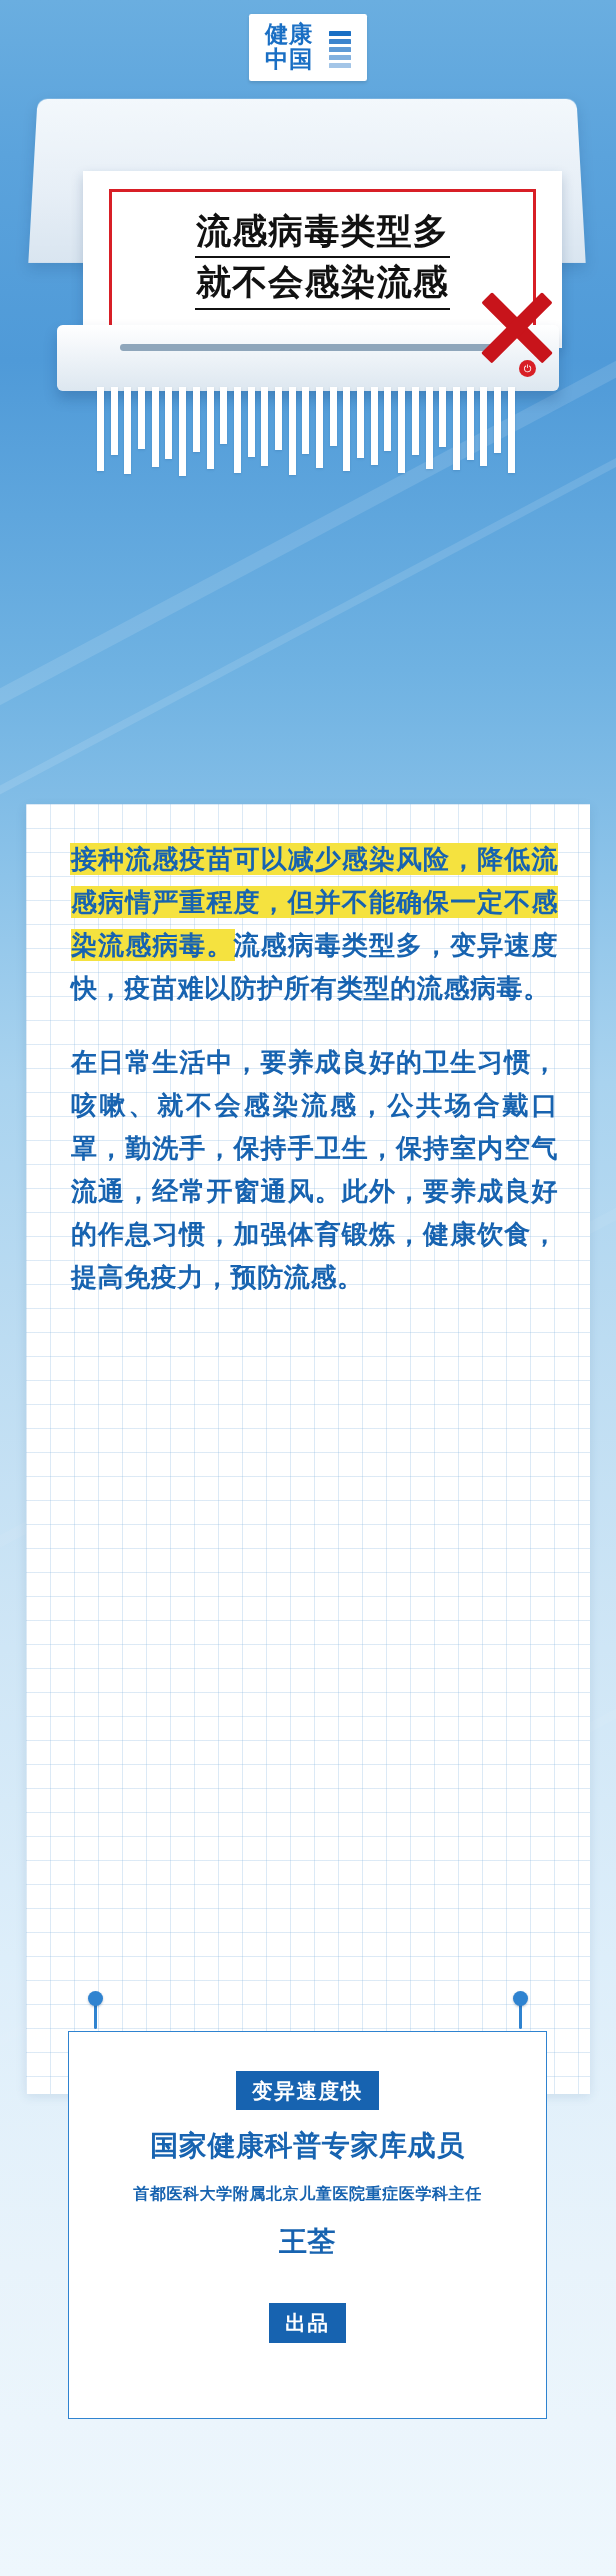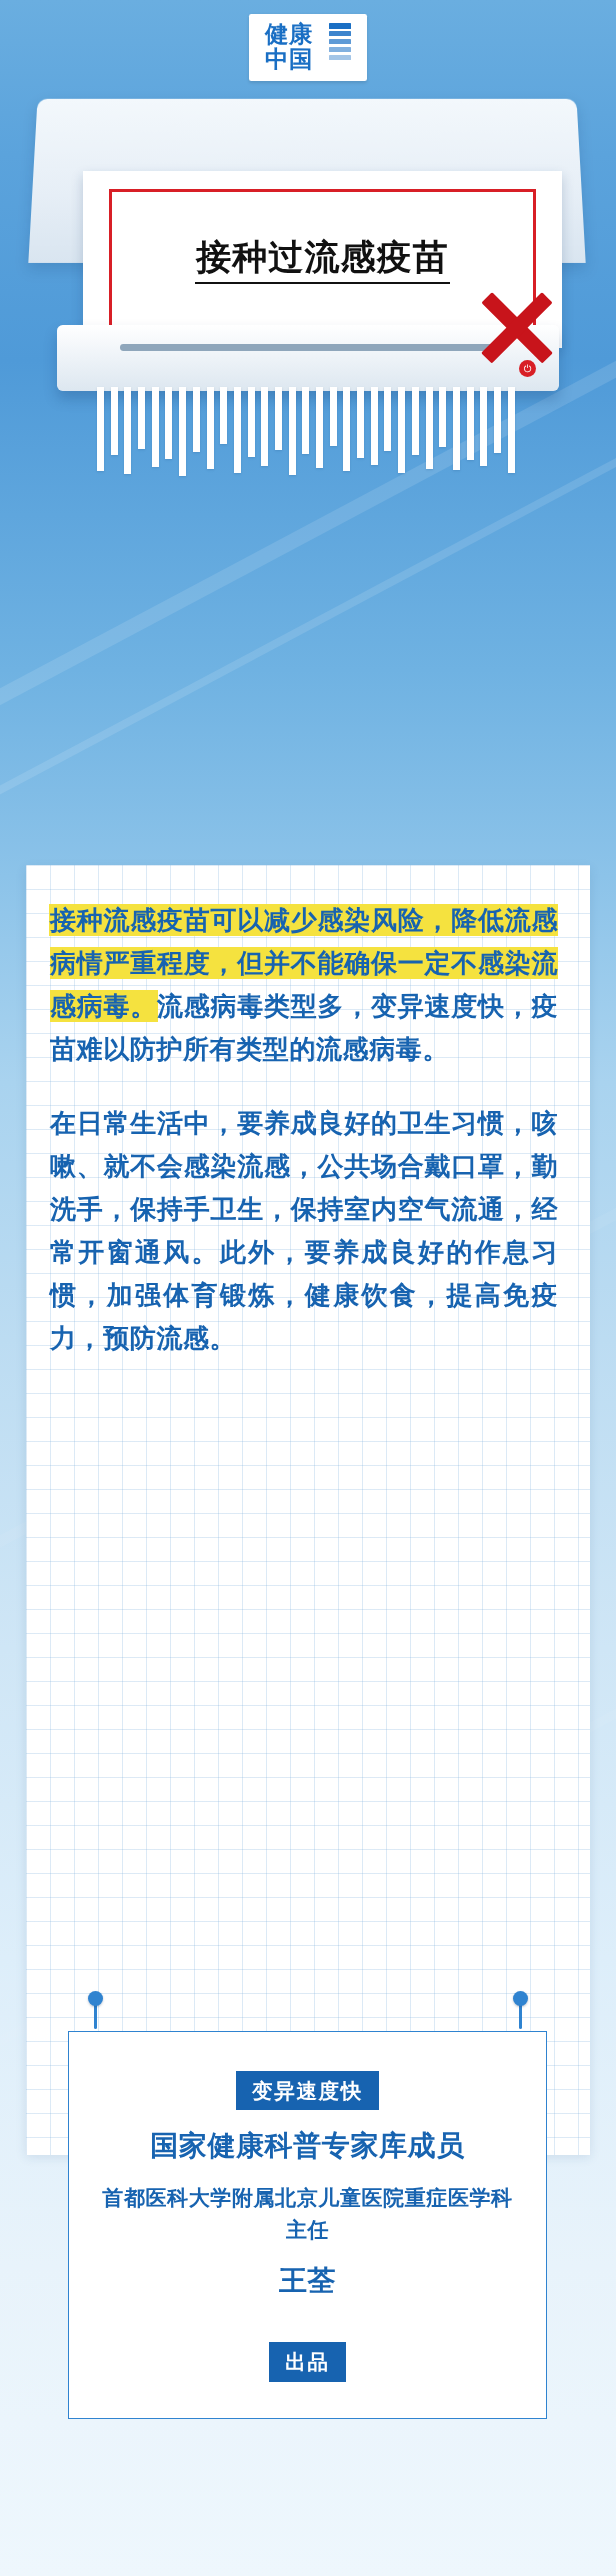--- a/index.html
+++ b/index.html
@@ -36,21 +36,21 @@
     height: 67px;
     background: #ffffff;
     border-radius: 2.3px;
     box-shadow: 0 1.1px 3.4px rgba(0,0,0,0.12);
     display: flex;
     align-items: center;
     justify-content: center;
   }
   .logo-inner {
     display: flex;
-    align-items: flex-start;
+    align-items: flex-end;
     gap: 16px;
   }
   .logo-text {
     color: #1a6fc4;
     font-size: 23.4px;
     font-weight: bold;
     line-height: 1.06;
     letter-spacing: 0.6px;
     text-align: center;
   }
@@ -259,30 +259,30 @@
     top: 68px;
     width: 319px;
     height: 3.4px;
     background: #f5d423;
   }
 
   
   .content-card {
     position: absolute;
     left: 26px;
-    top: 865px;
+    top: 804px;
     width: 564px;
     height: 1290px;
     background: #ffffff;
     background-image:
       linear-gradient(to right, rgba(140,185,225,0.30) 0.6px, transparent 0.6px),
       linear-gradient(to bottom, rgba(140,185,225,0.30) 0.6px, transparent 0.6px);
     background-size: 24px 24px;
     box-shadow: 0 3.4px 10.3px rgba(30,70,120,0.12);
-    padding: 34px 32px 0 24px;
+    padding: 34px 32px 0 45px;
     box-sizing: border-box;
   }
   .para {
     font-size: 26px;
     line-height: 1.66;
     color: #1763b0;
     font-weight: bold;
     letter-spacing: 0.6px;
     text-align: justify;
     margin: 0 0 30px 0;
@@ -337,21 +337,21 @@
     letter-spacing: 1.7px;
   }
   .cred-line {
     font-size: 28px;
     color: #1763b0;
     font-weight: bold;
     margin-top: 15px;
     line-height: 1.5;
     letter-spacing: 0.6px;
   }
-  .cred-line.small { font-size: 21px; }
+  .cred-line.small { font-size: 16px; }
   .gap-lg { height: 40px; }
 </style>
 </head>
 <body>
 
 <div class="page">
 
   <div class="bg-streak" style="left:-68px; top:513px; width:799px; height:15px;"></div>
   <div class="bg-streak" style="left:-91px; top:622px; width:799px; height:8px;"></div>
   <div class="bg-streak" style="left:-114px; top:1369px; width:856px; height:11.4px; opacity:.5;"></div>
@@ -371,21 +371,22 @@
           <div class="bar b5"></div>
       </div>
     </div>
   </div>
 
   <div class="shredder">
     <div class="shred-top"></div>
 
     <div class="paper-card">
       <div class="rumor-box">
-        <div class="rumor-line">接种过流感疫苗</div>
+        <div class="rumor-line">流感病毒类型多</div>
+        <div class="rumor-line">就不会感染流感</div>
       </div>
     </div>
 
     <div class="machine-body">
       <div class="machine-slot"></div>
       <div class="power-btn">⏻</div>
     </div>
 
     <div class="shred-strips">
       <div class="strip" style="left:0px;   height:84px;"></div>

